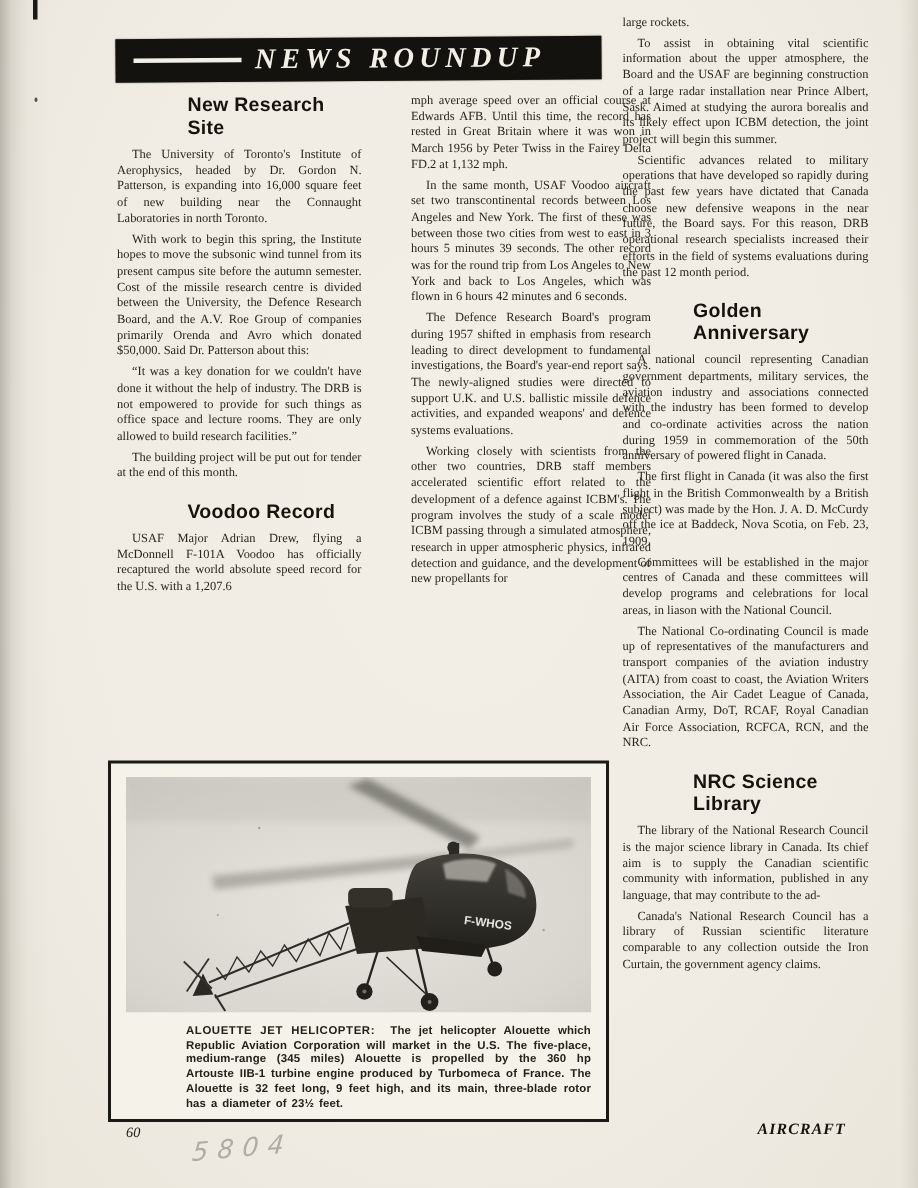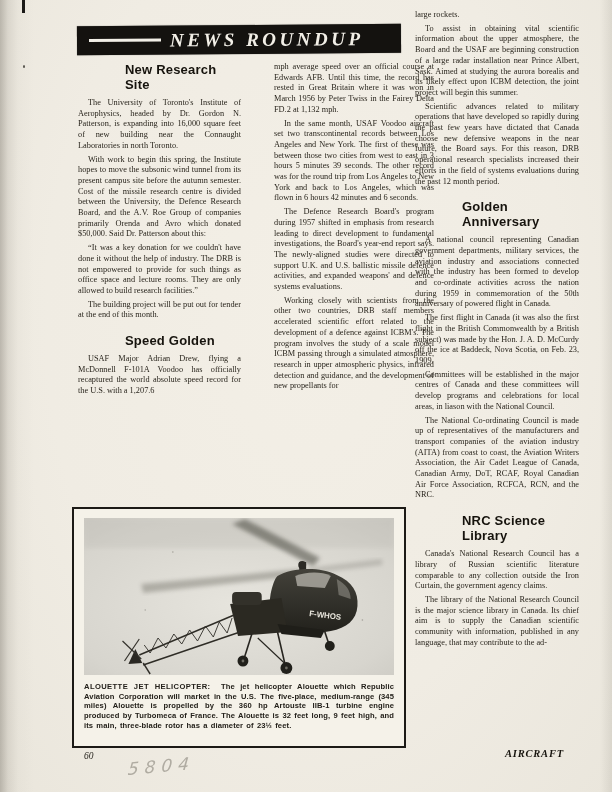--- a/index.html
+++ b/index.html
@@ -28,21 +28,21 @@
   .col p{margin:0 0 3px;text-indent:10px;}
   .col p.cont{text-indent:0;}
   .col h2{font:700 13px/15px "Liberation Sans","DejaVu Sans",sans-serif;color:#16130d;
     letter-spacing:0.2px;margin:12px 0 6px;text-align:left;padding-left:47px;}
   .col h2:first-child{margin-top:0;}
 
   .photo-box{position:absolute;left:72px;top:507px;width:334px;height:241px;margin:0;
     border:2px solid #1c1a16;background:#f5f2e9;box-sizing:border-box;padding:9px 10px 5px;}
   .photo-svg{display:block;width:100%;height:157px;}
   .caption{margin-top:7px;font:700 7.6px/9.7px "Liberation Sans","DejaVu Sans",sans-serif;
-    color:#24211b;text-align:justify;letter-spacing:0.1px;word-spacing:1px;}
+    color:#24211b;text-align:justify;letter-spacing:0.1px;word-spacing:1px;margin-left:40px;}
   .cap-lead{margin-right:5px;letter-spacing:0.4px;}
 
   .page-num{position:absolute;left:84px;top:751px;font:italic 400 9.5px "Liberation Serif",serif;color:#1f1c16;}
   .handwriting{position:absolute;left:128px;top:756px;font:italic 400 17px "DejaVu Sans",sans-serif;
     color:#a6a298;letter-spacing:6px;transform:rotate(-5deg) skewX(-10deg);opacity:0.85;}
   .magazine-name{position:absolute;left:505px;top:748px;width:76px;text-align:left;
     font:italic 700 10.5px "Liberation Serif",serif;letter-spacing:0.8px;color:#17140e;}
 </style>
 </head>
 <body>
@@ -56,43 +56,43 @@
     <span class="banner-rule"></span>
     <span class="banner-title">NEWS ROUNDUP</span>
   </div>
 
   <section class="col col1">
     <h2>New Research Site</h2>
     <p>The University of Toronto's Institute of Aerophysics, headed by Dr. Gordon N. Patterson, is expanding into 16,000 square feet of new building near the Connaught Laboratories in north Toronto.</p>
     <p>With work to begin this spring, the Institute hopes to move the subsonic wind tunnel from its present campus site before the autumn semester. Cost of the missile research centre is divided between the University, the Defence Research Board, and the A.V. Roe Group of companies primarily Orenda and Avro which donated $50,000. Said Dr. Patterson about this:</p>
     <p>“It was a key donation for we couldn't have done it without the help of industry. The DRB is not empowered to provide for such things as office space and lecture rooms. They are only allowed to build research facilities.”</p>
     <p>The building project will be put out for tender at the end of this month.</p>
-    <h2>Speed Golden</h2>
+    <h2>Voodoo Record</h2>
     <p>USAF Major Adrian Drew, flying a McDonnell F-101A Voodoo has officially recaptured the world absolute speed record for the U.S. with a 1,207.6</p>
   </section>
 
   <section class="col col2">
     <p class="cont">mph average speed over an official course at Edwards AFB. Until this time, the record has rested in Great Britain where it was won in March 1956 by Peter Twiss in the Fairey Delta FD.2 at 1,132 mph.</p>
     <p>In the same month, USAF Voodoo aircraft set two transcontinental records between Los Angeles and New York. The first of these was between those two cities from west to east in 3 hours 5 minutes 39 seconds. The other record was for the round trip from Los Angeles to New York and back to Los Angeles, which was flown in 6 hours 42 minutes and 6 seconds.</p>
     <p>The Defence Research Board's program during 1957 shifted in emphasis from research leading to direct development to fundamental investigations, the Board's year-end report says. The newly-aligned studies were directed to support U.K. and U.S. ballistic missile defence activities, and expanded weapons' and defence systems evaluations.</p>
     <p>Working closely with scientists from the other two countries, DRB staff members accelerated scientific effort related to the development of a defence against ICBM's. The program involves the study of a scale model ICBM passing through a simulated atmosphere, research in upper atmospheric physics, infrared detection and guidance, and the development of new propellants for</p>
   </section>
 
   <section class="col col3">
     <p class="cont">large rockets.</p>
     <p>To assist in obtaining vital scientific information about the upper atmosphere, the Board and the USAF are beginning construction of a large radar installation near Prince Albert, Sask. Aimed at studying the aurora borealis and its likely effect upon ICBM detection, the joint project will begin this summer.</p>
     <p>Scientific advances related to military operations that have developed so rapidly during the past few years have dictated that Canada choose new defensive weapons in the near future, the Board says. For this reason, DRB operational research specialists increased their efforts in the field of systems evaluations during the past 12 month period.</p>
     <h2>Golden Anniversary</h2>
     <p>A national council representing Canadian government departments, military services, the aviation industry and associations connected with the industry has been formed to develop and co-ordinate activities across the nation during 1959 in commemoration of the 50th anniversary of powered flight in Canada.</p>
     <p>The first flight in Canada (it was also the first flight in the British Commonwealth by a British subject) was made by the Hon. J. A. D. McCurdy off the ice at Baddeck, Nova Scotia, on Feb. 23, 1909.</p>
     <p>Committees will be established in the major centres of Canada and these committees will develop programs and celebrations for local areas, in liason with the National Council.</p>
     <p>The National Co-ordinating Council is made up of representatives of the manufacturers and transport companies of the aviation industry (AITA) from coast to coast, the Aviation Writers Association, the Air Cadet League of Canada, Canadian Army, DoT, RCAF, Royal Canadian Air Force Association, RCFCA, RCN, and the NRC.</p>
     <h2>NRC Science Library</h2>
+    <p>The library of the National Research Council is the major science library in Canada. Its chief aim is to supply the Canadian scientific community with information, published in any language, that may contribute to the ad-</p>
     <p>Canada's National Research Council has a library of Russian scientific literature comparable to any collection outside the Iron Curtain, the government agency claims.</p>
-    <p>The library of the National Research Council is the major science library in Canada. Its chief aim is to supply the Canadian scientific community with information, published in any language, that may contribute to the ad-</p>
   </section>
 
   <figure class="photo-box">
     <svg class="photo-svg" viewBox="0 0 314 157" preserveAspectRatio="none" role="img">
       <defs>
         <radialGradient id="sky" cx="48%" cy="55%" r="80%">
           <stop offset="0%" stop-color="#e6e4dd"></stop>
           <stop offset="70%" stop-color="#d7d5ce"></stop>
           <stop offset="100%" stop-color="#c9c7c0"></stop>
         </radialGradient>

